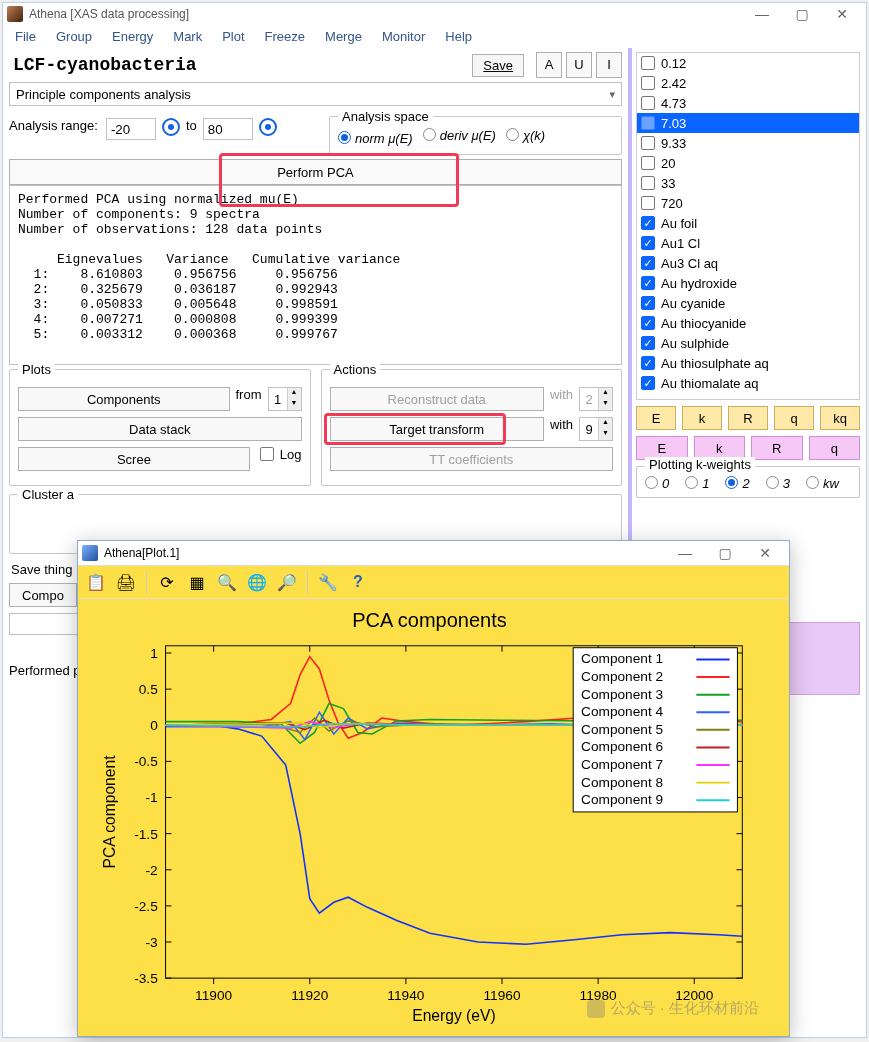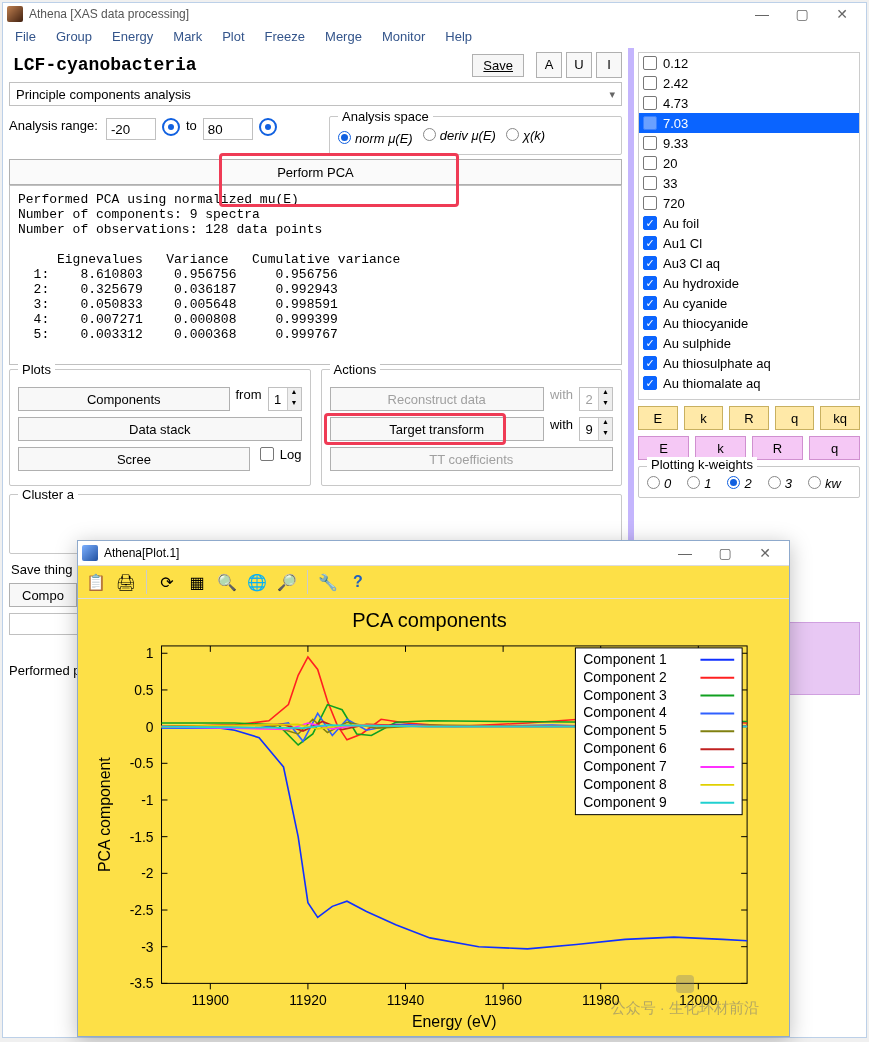--- a/index.html
+++ b/index.html
@@ -9,21 +9,21 @@
   .main-window { position: absolute; left: 2px; top: 2px; width: 865px; height: 1036px; background: #fff; border: 1px solid #bcd0e8; }
   .title-bar { height: 22px; background: #fff; display: flex; align-items: center; padding: 0 4px; font-size: 12px; color: #555; }
   .title-bar .icon { width: 16px; height: 16px; background: linear-gradient(135deg,#c08050,#402010); margin-right: 6px; border-radius: 2px; }
   .title-bar .spacer { flex: 1; }
   .win-btn { width: 40px; height: 22px; display: flex; align-items: center; justify-content: center; color: #666; font-size: 14px; }
   .menu-bar { display: flex; gap: 4px; padding: 2px 4px; font-size: 13px; color: #34558b; }
   .menu-item { padding: 2px 8px; }
 
   .content { display: flex; }
   .left-pane { width: 625px; padding: 4px 6px; }
-  .right-pane { width: 236px; border-left: 6px solid #c4b5fd; padding: 4px 4px; }
+  .right-pane { width: 236px; border-left: 4px solid #c4b5fd; padding: 4px 4px; }
 
   .doc-title-row { display:flex; align-items:center; margin-bottom:4px;}
   .doc-title { flex:1; font-family: "Courier New", monospace; font-weight:bold; font-size:18px; padding:2px 4px;}
   .save-btn { border:1px solid #b0b0b0; background:#f6f6f6; padding:3px 10px; margin-right:8px;margin-left:48px; }
   .auibtn { border:1px solid #b0b0b0; background:#f8f8f8; width:26px; height:26px; margin-left:4px; text-align:center; line-height:24px;}
 
   .combo { border:1px solid #c0c0c0; background:#fff; height:24px; display:flex; align-items:center; padding:0 6px; position:relative;}
   .combo .chev { position:absolute; right:6px; color:#666; font-size:11px;}
 
   .row { display:flex; margin:6px 0;}
@@ -70,30 +70,30 @@
   .pink { background:#f5c8f5; border-color:#d090d0;}
 
   
   .plot-win { position:absolute; left:77px; top:540px; width:713px; height:497px; background:#fde047; border:1px solid #8faacc; box-shadow:0 4px 20px rgba(0,0,0,.25);}
   .plot-title-bar { height:24px; background:#fff; display:flex; align-items:center; padding:0 4px;}
   .plot-title-bar .icon{width:16px;height:16px;background:linear-gradient(135deg,#7cb0ff,#2050a0);border-radius:2px;margin-right:6px;}
   .plot-tool { height:34px; border-top:1px solid #ddd; border-bottom:1px solid #ddd; display:flex; align-items:center; gap:10px; padding:0 8px;}
   .tool-icon{width:20px;height:20px;display:flex;align-items:center;justify-content:center;font-size:16px;}
   .sep{width:1px;height:24px;background:#ccc;}
 
-  .chart-area{position:relative; width:100%; height:calc(100% - 58px); padding:8px 16px 4px 8px;}
+  .chart-area{position:relative; width:100%; height:calc(100% - 58px); padding:8px 16px 10px 8px;}
   .chart-title{text-align:center;font-size:20px;margin:2px 0 4px;}
   svg.chart{width:100%;height:calc(100% - 28px);}
   .axis{stroke:#000;stroke-width:1;}
   .tick-label{font-size:14px;fill:#000;}
   .axis-label{font-size:16px;fill:#000;}
   .legend-box{stroke:#000;fill:#fff;}
   .legend-text{font-size:14px;fill:#000;}
 
-  .watermark{position:absolute;right:30px;bottom:18px;color:rgba(120,120,120,.55);font-size:15px;display:flex;align-items:center;gap:6px;flex-direction:column;}
+  .watermark{position:absolute;right:30px;bottom:18px;color:rgba(120,120,120,.55);font-size:15px;display:flex;align-items:flex-end;gap:6px;}
   .watermark .wicon{width:18px;height:18px;border-radius:4px;background:rgba(120,120,120,.35);}
 
   .save-section-label{margin:8px 2px 4px;}
   .underline{text-decoration:underline;}
 </style>
 </head>
 <body>
 
 <div class="main-window">
   <div class="title-bar">

